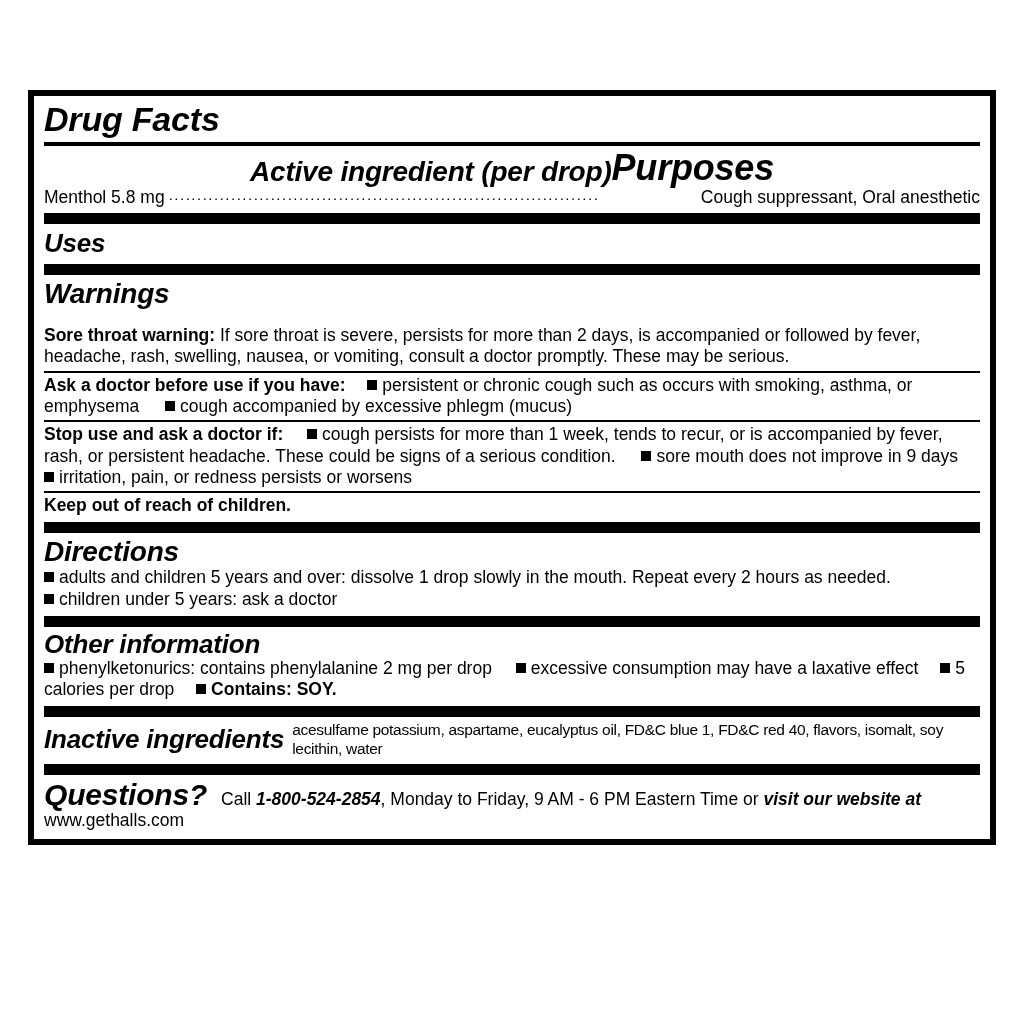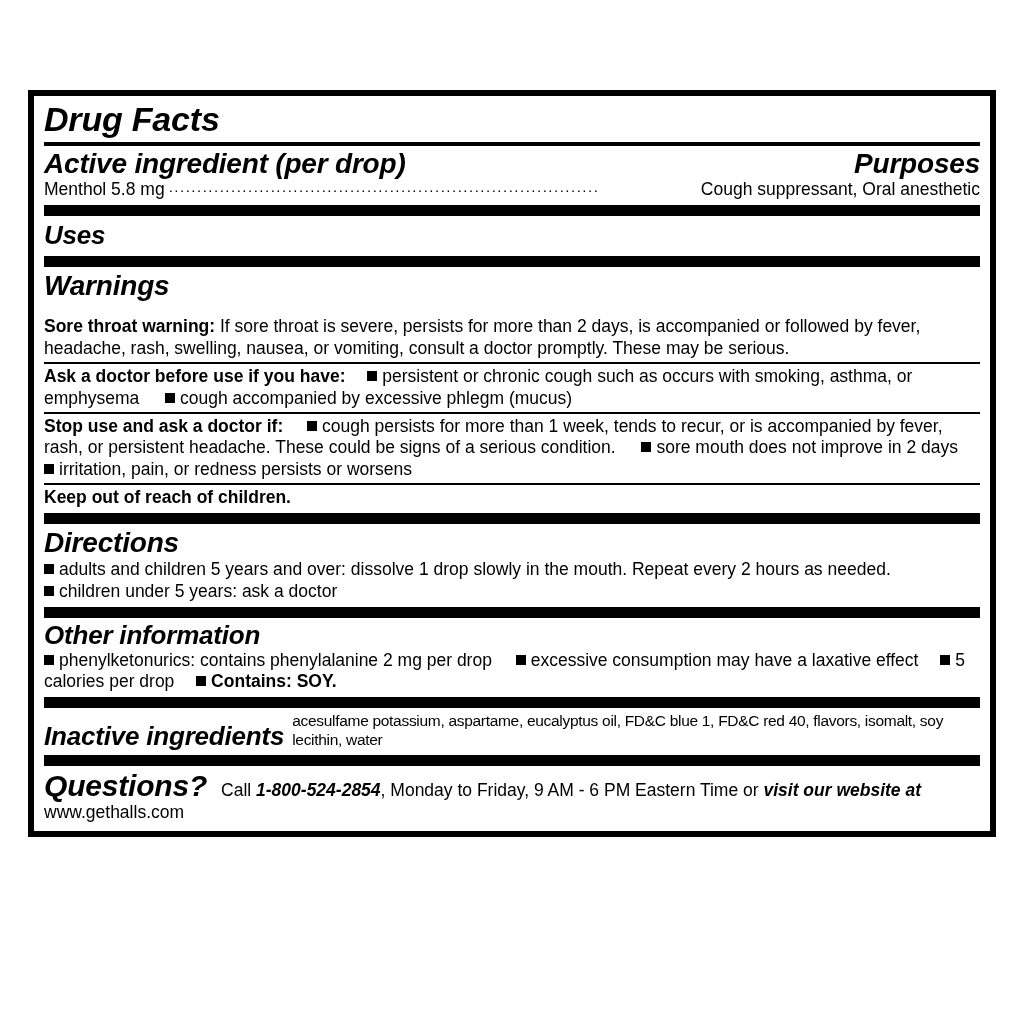--- a/index.html
+++ b/index.html
@@ -77,21 +77,21 @@
     width: 10px;
     height: 10px;
     background: #000;
     margin: 0 5px 1px 0;
     vertical-align: baseline;
   }
 
   
   .ai-head {
     display: flex;
-    justify-content: space-between;
+    justify-content: center;
     align-items: flex-end;
   }
   .ai-row {
     display: flex;
     align-items: baseline;
     font-size: 17.5px;
     white-space: nowrap;
     margin-top: 1px;
   }
   .dots {
@@ -129,21 +129,21 @@
 
   .oi-row {
     display: flex;
     align-items: baseline;
     flex-wrap: wrap;
   }
   .oi-head { margin-right: 18px; }
 
   .inact-row {
     display: flex;
-    align-items: flex-end;
+    align-items: center;
   }
   .inact-head { margin-right: 8px; }
 
   .q-row {
     display: flex;
     align-items: baseline;
   }
   .q-head { margin-right: 14px; }
 
   .tight { letter-spacing: -0.3px; }
@@ -153,21 +153,21 @@
 
 <div id="panel">
 
   <div class="title">Drug Facts</div>
 
   <div class="rule-mid"></div>
 
   <div>
     <div class="ai-head">
       <div class="section-head" style="font-size:28px;">Active ingredient (per drop)</div>
-      <div class="section-head" style="font-size:28px;">Purposes</div>
+      <div class="section-head" style="font-size:36px;">Purposes</div>
     </div>
     <div class="ai-row">
       <span>Menthol 5.8 mg</span>
       <span class="dots">............................................................................</span>
       <span>Cough suppressant, Oral anesthetic</span>
     </div>
   </div>
 
   <div class="rule-thick"></div>
 
@@ -195,21 +195,21 @@
       <span class="bul"></span><span>cough accompanied by excessive phlegm (mucus)</span>
     </div>
 
     <div class="rule-thin"></div>
 
     <div class="body-text">
       <span class="bold">Stop use and ask a doctor if:</span>
       <span style="display:inline-block;width:14px;"></span>
       <span class="bul"></span><span>cough persists for more than 1 week, tends to recur, or is accompanied by fever, rash, or persistent headache. These could be signs of a serious condition.</span>
       <span style="display:inline-block;width:16px;"></span>
-      <span class="bul"></span><span>sore mouth does not improve in 2 days</span>
+      <span class="bul"></span><span>sore mouth does not improve in 9 days</span>
       <br>
       <span class="bul"></span><span>irritation, pain, or redness persists or worsens</span>
     </div>
 
     <div class="rule-thin"></div>
 
     <div class="body-text bold">Keep out of reach of children.</div>
   </div>
 
   <div class="rule-thick"></div>

